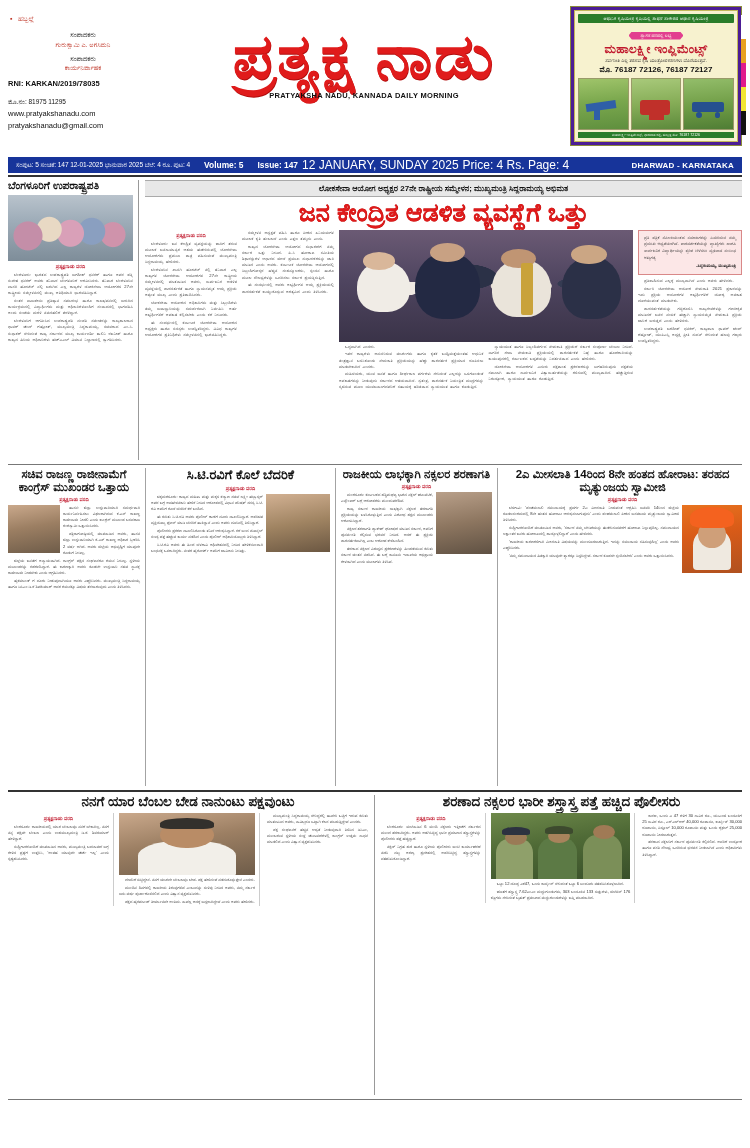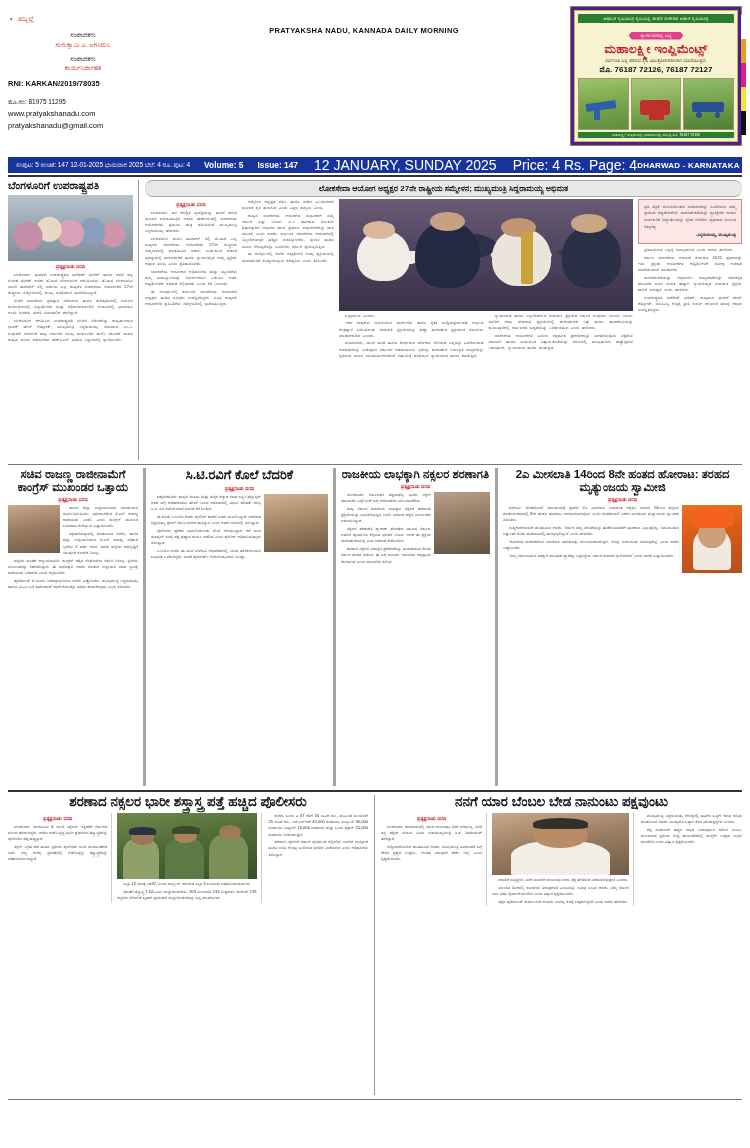--- a/index.html
+++ b/index.html
@@ -54,21 +54,21 @@
   .ad-strip i { flex: 1; display: block; }
 
   
   .bluebar {
     background: #17349a; color: #fff; height: 16px;
     display: flex; align-items: center; padding: 0 8px; margin-top: 3px;
     font-size: 7.5px; white-space: nowrap; gap: 0;
   }
   .bb-kn { font-size: 6.6px; letter-spacing: -0.1px; }
   .bb-en { font-weight: bold; font-size: 8.4px; margin-left: 14px; }
-  .bb-en2 { font-size: 14px; margin-left: 16px; }
+  .bb-en2 { font-size: 12px; margin-left: 4px; }
   .bb-right { margin-left: auto; font-size: 8px; font-weight: bold; letter-spacing: 0.2px; }
   .rule-thick { height: 2px; background: #333; margin-top: 2px; }
 
   
   .kn { font-size: 4.1px; line-height: 1.52; text-align: justify; color: #333;
         letter-spacing: 0.15px; word-spacing: 1px; }
   .kn p { margin-bottom: 1.5px; text-indent: 6px; }
   .byline { text-align: center; font-size: 5px; font-weight: bold; color: #c0182c; margin: 2px 0 2px 0; }
 
   
@@ -95,40 +95,40 @@
   }
   .photo.portrait-a { background: linear-gradient(170deg,#caa98c 0%,#9c7f63 45%,#6e5c49 100%); }
   .photo.portrait-b { background: linear-gradient(170deg,#b9a08a 0%,#8d7660 50%,#5f5143 100%); }
   .photo.portrait-c { background: linear-gradient(170deg,#d2b193 0%,#a08462 50%,#6b5742 100%); }
   .photo.swami { background: linear-gradient(170deg,#e8731f 0%,#d95b18 42%,#b0511f 100%); }
   .photo.naxal { background: linear-gradient(170deg,#6f8a4b 0%,#4f6a36 45%,#39502a 100%); }
   .ph-fig { position: absolute; border-radius: 50% 50% 42% 42%; }
   .kicker {
     background: #e8e8e8; border-top: 1px solid #aaa; border-bottom: 1px solid #aaa;
     font-size: 8px; font-weight: bold; color: #111; text-align: center;
-    padding: 2.5px 4px; line-height: 1.2; margin-bottom: 2px; border-radius: 8px;
+    padding: 2.5px 4px; line-height: 1.2; margin-bottom: 2px;
   }
   .main-hd {
     color: #e01b1b; font-size: 25px; font-weight: bold; text-align: center;
     line-height: 1.08; letter-spacing: 0.2px; margin-bottom: 4px;
     text-shadow: 0.4px 0.4px 0 #b30f0f;
   }
   .main-cols { display: flex; gap: 5px; }
   .mc { flex: 1; }
   .big-photo { height: 112px; margin-bottom: 2px; }
   .quotebox {
     background: #fce7e7; border: 1px solid #d98888; padding: 4px 5px;
     font-size: 4.3px; line-height: 1.55; text-align: justify; color: #333; margin-bottom: 3px;
   }
   .quotebox .attrib { text-align: right; font-weight: bold; color: #111; display: block; margin-top: 2px; }
 
   
   .rule-mid { height: 1px; background: #777; margin: 4px 0 3px 0; }
   .midblock { display: flex; height: 318px; }
-  .m-col { border-right: 3px solid #a3a3a3; padding: 0 5px; }
+  .m-col { border-right: 1px solid #a3a3a3; padding: 0 5px; }
   .m-col:first-child { padding-left: 0; }
   .m-col:last-child { border-right: none; padding-right: 0; }
   .sec-hd { font-size: 11.5px; font-weight: bold; color: #111; line-height: 1.12; text-align: center; margin-bottom: 2px; }
   .sec-hd.lg { font-size: 13px; }
   .flow { font-size: 4.1px; line-height: 1.52; text-align: justify; color: #333; }
   .flow p { margin-bottom: 1.5px; text-indent: 6px; }
   .fl-right { float: right; margin: 0 0 2px 3px; }
   .fl-left { float: left; margin: 0 3px 2px 0; }
 
   
@@ -159,20 +159,21 @@
       </div>
       <div class="mh-rni">RNI: KARKAN/2019/78035</div>
       <div class="mh-contact">
         <div class="ph">ಮೊ.ನಂ: 81975 11295</div>
         <div>www.pratyakshanadu.com</div>
         <div>pratyakshanadu@gmail.com</div>
       </div>
     </div>
 
     <div class="mh-center">
+      <div class="mh-title">ಪ್ರತ್ಯಕ್ಷ ನಾಡು</div>
       <div class="mh-sub2">PRATYAKSHA NADU, KANNADA DAILY MORNING</div>
     </div>
 
     <div class="mh-ad">
       <div class="ad-inner">
         <div class="ad-l1">ಆಧುನಿಕ ಕೃಷಿಯಂತ್ರ ಕೃಷಿಯಲ್ಲಿ ಸಾಧನೆ ಸಂಕೇತದ ಆಧಾರ ಕೃಷಿಯಂತ್ರ</div>
         <div class="ad-l2">ಸ್ವಾಗತ ದರದಲ್ಲಿ ಲಭ್ಯ</div>
         <div class="ad-name">ಮಹಾಲಕ್ಷ್ಮೀ ಇಂಪ್ಲಿಮೆಂಟ್ಸ್</div>
         <div class="ad-desc">ಸರ್ವರೀತಿ ಎಲ್ಲ ತರಹದ ಕೃಷಿ ಯಂತ್ರೋಪಕರಣಗಳು ದೊರೆಯುತ್ತವೆ.</div>
         <div class="ad-phone">ಮೊ. 76187 72126, 76187 72127</div>
@@ -221,20 +222,21 @@
       <div class="byline">ಪ್ರತ್ಯಕ್ಷನಾಡು ವರದಿ</div>
       <div class="kn">
         <p>ಬೆಂಗಳೂರು: ಭಾರತದ ಉಪರಾಷ್ಟ್ರಪತಿ ಜಗದೀಶ್ ಧನಕರ್ ಹಾಗೂ ಅವರ ಪತ್ನಿ ಸುದೇಶ ಧನಕರ್ ಅವರು ಶನಿವಾರ ಬೆಂಗಳೂರಿಗೆ ಆಗಮಿಸಿದರು. ಶನಿವಾರ ಬೆಂಗಳೂರಿನ ಖಾಸಗಿ ಹೋಟೆಲ್ ನಲ್ಲಿ ಜರುಗಿದ ಎಲ್ಲ ರಾಜ್ಯಗಳ ಲೋಕಸೇವಾ ಆಯೋಗಗಳ 27ನೇ ರಾಷ್ಟ್ರೀಯ ಸಮ್ಮೇಳನದಲ್ಲಿ ಮುಖ್ಯ ಅತಿಥಿಯಾಗಿ ಭಾಗವಹಿಸಿದ್ದಾರೆ.</p>
         <p>ಸಂತರ ವಾಜಪೇಯಿ ಪ್ರತಿಷ್ಠಾನ ಸಮಾರಂಭ ಹಾಗೂ ರಾಜಭವನದಲ್ಲಿ ಜರುಗಿದ ಕಾರ್ಯಕ್ರಮದಲ್ಲಿ ವಿದ್ಯಾರ್ಥಿಗಳು ಮತ್ತು ಅಧಿಕಾರಿಗಳೊಂದಿಗೆ ಸಂವಾದದಲ್ಲಿ ಭಾಗವಹಿಸಿ ಅಂದು ಸಂಜೆಯ ಮರಳಿ ನವದೆಹಲಿಗೆ ತೆರಳಿದ್ದಾರೆ.</p>
         <p>ಬೆಂಗಳೂರಿಗೆ ಆಗಮಿಸಿದ ಉಪರಾಷ್ಟ್ರಪತಿ ದಂಪತಿ ಸಮೇತರನ್ನು ರಾಜ್ಯಪಾಲರಾದ ಥಾವರ್ ಚಂದ್ ಗೆಹ್ಲೋತ್, ಮುಖ್ಯಮಂತ್ರಿ ಸಿದ್ದರಾಮಯ್ಯ, ಸಚಿವರಾದ ಎಂ.ಸಿ. ಸುಧಾಕರ್ ಸೇರಿದಂತೆ ರಾಜ್ಯ ಸರ್ಕಾರದ ಮುಖ್ಯ ಕಾರ್ಯದರ್ಶಿ ಶಾಲಿನಿ ರಜನೀಶ್ ಹಾಗೂ ರಾಜ್ಯದ ಹಿರಿಯ ಅಧಿಕಾರಿಗಳು ಹೆಚ್ಎಎಲ್ ವಿಮಾನ ನಿಲ್ದಾಣದಲ್ಲಿ ಸ್ವಾಗತಿಸಿದರು.</p>
       </div>
     </div>
 
     <div style="flex:1; padding-left:6px">
       <div class="kicker">ಲೋಕಸೇವಾ ಆಯೋಗ ಅಧ್ಯಕ್ಷರ 27ನೇ ರಾಷ್ಟ್ರೀಯ ಸಮ್ಮೇಳನ; ಮುಖ್ಯಮಂತ್ರಿ ಸಿದ್ದರಾಮಯ್ಯ ಅಭಿಮತ</div>
+      <div class="main-hd">ಜನ ಕೇಂದ್ರಿತ ಆಡಳಿತ ವ್ಯವಸ್ಥೆಗೆ ಒತ್ತು</div>
       <div class="main-cols">
 
         <div class="mc" style="max-width:92px">
           <div class="byline">ಪ್ರತ್ಯಕ್ಷನಾಡು ವರದಿ</div>
           <div class="kn">
             <p>ಬೆಂಗಳೂರು: ಜನ ಕೇಂದ್ರಿತ ವ್ಯವಸ್ಥೆಯನ್ನು ಜಾರಿಗೆ ತರುವ ಮೂಲಕ ಜನಸಾಮಾನ್ಯರ ಆಶಯ ಈಡೇರಿಸುವಲ್ಲಿ ಲೋಕಸೇವಾ ಆಯೋಗಗಳು ಪ್ರಮುಖ ಪಾತ್ರ ವಹಿಸುವಂತೆ ಮುಖ್ಯಮಂತ್ರಿ ಸಿದ್ದರಾಮಯ್ಯ ಹೇಳಿದರು.</p>
             <p>ಬೆಂಗಳೂರಿನ ಖಾಸಗಿ ಹೋಟೆಲ್ ನಲ್ಲಿ ಶನಿವಾರ ಎಲ್ಲ ರಾಜ್ಯಗಳ ಲೋಕಸೇವಾ ಆಯೋಗಗಳ 27ನೇ ರಾಷ್ಟ್ರೀಯ ಸಮ್ಮೇಳನದಲ್ಲಿ ಮಾತನಾಡಿದ ಅವರು, ಸಾರ್ವಜನಿಕ ಆಡಳಿತ ವ್ಯವಸ್ಥೆಯಲ್ಲಿ ಪಾರದರ್ಶಕತೆ ಹಾಗೂ ನ್ಯಾಯಸಮ್ಮತ ಆಯ್ಕೆ ಪ್ರಕ್ರಿಯೆ ಅತ್ಯಂತ ಮುಖ್ಯ ಎಂದು ಪ್ರತಿಪಾದಿಸಿದರು.</p>
             <p>ಲೋಕಸೇವಾ ಆಯೋಗದ ಅಧಿಕಾರಿಗಳು ಮತ್ತು ಸಿಬ್ಬಂದಿಗಳು ತಮ್ಮ ಜವಾಬ್ದಾರಿಯನ್ನು ಸಮರ್ಪಕವಾಗಿ ನಿರ್ವಹಿಸಿ ಅರ್ಹ ಅಭ್ಯರ್ಥಿಗಳಿಗೆ ಅವಕಾಶ ಕಲ್ಪಿಸಬೇಕು ಎಂದು ಕರೆ ನೀಡಿದರು.</p>
             <p>ಈ ಸಂದರ್ಭದಲ್ಲಿ ಕರ್ನಾಟಕ ಲೋಕಸೇವಾ ಆಯೋಗದ ಅಧ್ಯಕ್ಷರು ಹಾಗೂ ಸದಸ್ಯರು ಉಪಸ್ಥಿತರಿದ್ದರು. ವಿವಿಧ ರಾಜ್ಯಗಳ ಆಯೋಗಗಳ ಪ್ರತಿನಿಧಿಗಳು ಸಮ್ಮೇಳನದಲ್ಲಿ ಭಾಗವಹಿಸಿದ್ದರು.</p>
           </div>
@@ -342,20 +344,51 @@
       </div>
     </div>
 
   </div>
 
   <div class="rule-bot"></div>
 
   <div class="botblock">
 
     <div class="b-half">
+      <div class="b-hd">ನನಗೆ ಯಾರ ಬೆಂಬಲ ಬೇಡ ನಾನುಂಟು ಪಕ್ಷವುಂಟು</div>
+      <div class="b-cols">
+        <div class="b-c rule-vert" style="padding-right:4px">
+          <div class="byline">ಪ್ರತ್ಯಕ್ಷನಾಡು ವರದಿ</div>
+          <div class="flow">
+            <p>ಬೆಂಗಳೂರು: ರಾಜಕೀಯದಲ್ಲಿ ಯಾರ ಬೆಂಬಲವೂ ನನಗೆ ಬೇಕಾಗಿಲ್ಲ. ನನಗೆ ನನ್ನ ಪಕ್ಷವೇ ಬೆಂಬಲ ಎಂದು ಉಪಮುಖ್ಯಮಂತ್ರಿ ಡಿ.ಕೆ. ಶಿವಕುಮಾರ್ ಹೇಳಿದ್ದಾರೆ.</p>
+            <p>ಸುದ್ದಿಗಾರರೊಂದಿಗೆ ಮಾತನಾಡಿದ ಅವರು, ಮುಖ್ಯಮಂತ್ರಿ ಬದಲಾವಣೆ ಬಗ್ಗೆ ಕೇಳಿದ ಪ್ರಶ್ನೆಗೆ ಉತ್ತರಿಸಿ, 'ಅಂತಹ ಯಾವುದೇ ಚರ್ಚೆ ಇಲ್ಲ' ಎಂದು ಸ್ಪಷ್ಟಪಡಿಸಿದರು.</p>
+          </div>
+        </div>
+        <div class="b-c rule-vert" style="padding-right:4px;flex:1.35">
+          <div class="photo portrait-a" style="height:62px;margin-bottom:2px">
+            <span class="ph-fig" style="left:14%;top:46%;width:72%;height:56%;background:#f2efe9;border-radius:42% 42% 6% 6%"></span>
+            <span class="ph-fig" style="left:30%;top:14%;width:40%;height:42%;background:#b98c66;border-radius:48%"></span>
+            <span class="ph-fig" style="left:30%;top:8%;width:40%;height:18%;background:#33302c;border-radius:50% 50% 20% 20%"></span>
+          </div>
+          <div class="flow">
+            <p>ದೇವರಿಗೆ ಬಿಟ್ಟಿದ್ದೇನೆ. ನನಗೆ ಯಾರದೇ ಬೆಂಬಲವೂ ಬೇಡ. ಪಕ್ಷ ಹೇಳಿದಂತೆ ನಡೆದುಕೊಳ್ಳುತ್ತೇನೆ ಎಂದರು.</p>
+            <p>ಮುಂದಿನ ದಿನಗಳಲ್ಲಿ ರಾಜಕೀಯ ತಿರುವುಗಳಿವೆ ಎಂಬುದನ್ನು ಸುಳಿವು ನೀಡಿದ ಅವರು, ನಮ್ಮ ಸರ್ಕಾರ ಐದು ವರ್ಷ ಪೂರ್ಣಗೊಳಿಸಲಿದೆ ಎಂದು ವಿಶ್ವಾಸ ವ್ಯಕ್ತಪಡಿಸಿದರು.</p>
+            <p>ಪಕ್ಷದ ಹೈಕಮಾಂಡ್ ತೀರ್ಮಾನವೇ ಅಂತಿಮ. ನಾವೆಲ್ಲ ಅದಕ್ಕೆ ಬದ್ಧರಾಗಿದ್ದೇವೆ ಎಂದು ಅವರು ಹೇಳಿದರು.</p>
+          </div>
+        </div>
+        <div class="b-c" style="padding-left:2px">
+          <div class="flow">
+            <p>ಮುಖ್ಯಮಂತ್ರಿ ಸಿದ್ದರಾಮಯ್ಯ ಸೇರಿದ್ದರಲ್ಲಿ ಹಾವೇರಿ ಒಟ್ಟಿಗೆ ಇರುವ ಕುರಿತು ಮಾತನಾಡಿದ ಅವರು, ನಾವಿಬ್ಬರೂ ಒಟ್ಟಾಗಿ ಕೆಲಸ ಮಾಡುತ್ತಿದ್ದೇವೆ ಎಂದರು.</p>
+            <p>ಪಕ್ಷ ಸಂಘಟನೆಗೆ ಹೆಚ್ಚಿನ ಆದ್ಯತೆ ನೀಡುವುದಾಗಿ ತಿಳಿಸಿದ ಡಿಸಿಎಂ, ಮುಂಬರುವ ಸ್ಥಳೀಯ ಸಂಸ್ಥೆ ಚುನಾವಣೆಗಳಲ್ಲಿ ಕಾಂಗ್ರೆಸ್ ಉತ್ತಮ ಸಾಧನೆ ಮಾಡಲಿದೆ ಎಂದು ವಿಶ್ವಾಸ ವ್ಯಕ್ತಪಡಿಸಿದರು.</p>
+          </div>
+        </div>
+      </div>
+    </div>
+
+    <div class="b-half">
       <div class="b-hd">ಶರಣಾದ ನಕ್ಸಲರ ಭಾರೀ ಶಸ್ತ್ರಾಸ್ತ್ರ ಪತ್ತೆ ಹಚ್ಚಿದ ಪೊಲೀಸರು</div>
       <div class="b-cols">
         <div class="b-c rule-vert" style="padding-right:4px">
           <div class="byline">ಪ್ರತ್ಯಕ್ಷನಾಡು ವರದಿ</div>
           <div class="flow">
             <p>ಬೆಂಗಳೂರು: ಮಲೆನಾಡಿನ 6 ಮಂದಿ ನಕ್ಸಲರು ಇತ್ತೀಚೆಗೆ ಸರ್ಕಾರದ ಮುಂದೆ ಶರಣಾಗಿದ್ದರು. ಅವರು ಅಡಗಿಸಿಟ್ಟಿದ್ದ ಭಾರೀ ಪ್ರಮಾಣದ ಶಸ್ತ್ರಾಸ್ತ್ರಗಳನ್ನು ಪೊಲೀಸರು ಪತ್ತೆ ಹಚ್ಚಿದ್ದಾರೆ.</p>
             <p>ನಕ್ಸಲ್ ನಿಗ್ರಹ ಪಡೆ ಹಾಗೂ ಸ್ಥಳೀಯ ಪೊಲೀಸರು ಜಂಟಿ ಕಾರ್ಯಾಚರಣೆ ನಡೆಸಿ ದಟ್ಟ ಅರಣ್ಯ ಪ್ರದೇಶದಲ್ಲಿ ಅಡಗಿಸಿಟ್ಟಿದ್ದ ಶಸ್ತ್ರಾಸ್ತ್ರಗಳನ್ನು ವಶಪಡಿಸಿಕೊಂಡಿದ್ದಾರೆ.</p>
           </div>
         </div>
         <div class="b-c rule-vert" style="padding-right:4px;flex:1.4">
@@ -376,48 +409,17 @@
         </div>
         <div class="b-c" style="padding-left:2px">
           <div class="flow">
             <p>ಕಾರಣ, ಒಂದು ಎ 47 ಗಳಿಗೆ 30 ಸಾವಿರ ರೂ., ಯುಎಂಜಿ ಬಂದೂಕಿಗೆ 25 ಸಾವಿರ ರೂ., ಎಸ್ಎಲ್ಆರ್ 40,000 ರೂಪಾಯಿ, ಕಾರ್ಬೈನ್ 30,000 ರೂಪಾಯಿ, ಪಿಸ್ತೂಲ್ 10,000 ರೂಪಾಯಿ ಮತ್ತು ಒಂದು ರೈಫಲ್ 25,000 ರೂಪಾಯಿ ನೀಡಲಾಗುತ್ತದೆ.</p>
             <p>ಶರಣಾದ ನಕ್ಸಲರಿಗೆ ಸರ್ಕಾರ ಪುನರ್ವಸತಿ ಕಲ್ಪಿಸಲಿದೆ. ಅವರಿಗೆ ಉದ್ಯೋಗ ಹಾಗೂ ವಸತಿ ಸೌಲಭ್ಯ ಒದಗಿಸುವ ಭರವಸೆ ನೀಡಲಾಗಿದೆ ಎಂದು ಅಧಿಕಾರಿಗಳು ತಿಳಿಸಿದ್ದಾರೆ.</p>
           </div>
         </div>
       </div>
     </div>
 
-    <div class="b-half">
-      <div class="b-hd">ನನಗೆ ಯಾರ ಬೆಂಬಲ ಬೇಡ ನಾನುಂಟು ಪಕ್ಷವುಂಟು</div>
-      <div class="b-cols">
-        <div class="b-c rule-vert" style="padding-right:4px">
-          <div class="byline">ಪ್ರತ್ಯಕ್ಷನಾಡು ವರದಿ</div>
-          <div class="flow">
-            <p>ಬೆಂಗಳೂರು: ರಾಜಕೀಯದಲ್ಲಿ ಯಾರ ಬೆಂಬಲವೂ ನನಗೆ ಬೇಕಾಗಿಲ್ಲ. ನನಗೆ ನನ್ನ ಪಕ್ಷವೇ ಬೆಂಬಲ ಎಂದು ಉಪಮುಖ್ಯಮಂತ್ರಿ ಡಿ.ಕೆ. ಶಿವಕುಮಾರ್ ಹೇಳಿದ್ದಾರೆ.</p>
-            <p>ಸುದ್ದಿಗಾರರೊಂದಿಗೆ ಮಾತನಾಡಿದ ಅವರು, ಮುಖ್ಯಮಂತ್ರಿ ಬದಲಾವಣೆ ಬಗ್ಗೆ ಕೇಳಿದ ಪ್ರಶ್ನೆಗೆ ಉತ್ತರಿಸಿ, 'ಅಂತಹ ಯಾವುದೇ ಚರ್ಚೆ ಇಲ್ಲ' ಎಂದು ಸ್ಪಷ್ಟಪಡಿಸಿದರು.</p>
-          </div>
-        </div>
-        <div class="b-c rule-vert" style="padding-right:4px;flex:1.35">
-          <div class="photo portrait-a" style="height:62px;margin-bottom:2px">
-            <span class="ph-fig" style="left:14%;top:46%;width:72%;height:56%;background:#f2efe9;border-radius:42% 42% 6% 6%"></span>
-            <span class="ph-fig" style="left:30%;top:14%;width:40%;height:42%;background:#b98c66;border-radius:48%"></span>
-            <span class="ph-fig" style="left:30%;top:8%;width:40%;height:18%;background:#33302c;border-radius:50% 50% 20% 20%"></span>
-          </div>
-          <div class="flow">
-            <p>ದೇವರಿಗೆ ಬಿಟ್ಟಿದ್ದೇನೆ. ನನಗೆ ಯಾರದೇ ಬೆಂಬಲವೂ ಬೇಡ. ಪಕ್ಷ ಹೇಳಿದಂತೆ ನಡೆದುಕೊಳ್ಳುತ್ತೇನೆ ಎಂದರು.</p>
-            <p>ಮುಂದಿನ ದಿನಗಳಲ್ಲಿ ರಾಜಕೀಯ ತಿರುವುಗಳಿವೆ ಎಂಬುದನ್ನು ಸುಳಿವು ನೀಡಿದ ಅವರು, ನಮ್ಮ ಸರ್ಕಾರ ಐದು ವರ್ಷ ಪೂರ್ಣಗೊಳಿಸಲಿದೆ ಎಂದು ವಿಶ್ವಾಸ ವ್ಯಕ್ತಪಡಿಸಿದರು.</p>
-            <p>ಪಕ್ಷದ ಹೈಕಮಾಂಡ್ ತೀರ್ಮಾನವೇ ಅಂತಿಮ. ನಾವೆಲ್ಲ ಅದಕ್ಕೆ ಬದ್ಧರಾಗಿದ್ದೇವೆ ಎಂದು ಅವರು ಹೇಳಿದರು.</p>
-          </div>
-        </div>
-        <div class="b-c" style="padding-left:2px">
-          <div class="flow">
-            <p>ಮುಖ್ಯಮಂತ್ರಿ ಸಿದ್ದರಾಮಯ್ಯ ಸೇರಿದ್ದರಲ್ಲಿ ಹಾವೇರಿ ಒಟ್ಟಿಗೆ ಇರುವ ಕುರಿತು ಮಾತನಾಡಿದ ಅವರು, ನಾವಿಬ್ಬರೂ ಒಟ್ಟಾಗಿ ಕೆಲಸ ಮಾಡುತ್ತಿದ್ದೇವೆ ಎಂದರು.</p>
-            <p>ಪಕ್ಷ ಸಂಘಟನೆಗೆ ಹೆಚ್ಚಿನ ಆದ್ಯತೆ ನೀಡುವುದಾಗಿ ತಿಳಿಸಿದ ಡಿಸಿಎಂ, ಮುಂಬರುವ ಸ್ಥಳೀಯ ಸಂಸ್ಥೆ ಚುನಾವಣೆಗಳಲ್ಲಿ ಕಾಂಗ್ರೆಸ್ ಉತ್ತಮ ಸಾಧನೆ ಮಾಡಲಿದೆ ಎಂದು ವಿಶ್ವಾಸ ವ್ಯಕ್ತಪಡಿಸಿದರು.</p>
-          </div>
-        </div>
-      </div>
-    </div>
-
   </div>
 
   <div class="footrule"></div>
 
 </div>
 
 </body></html>

